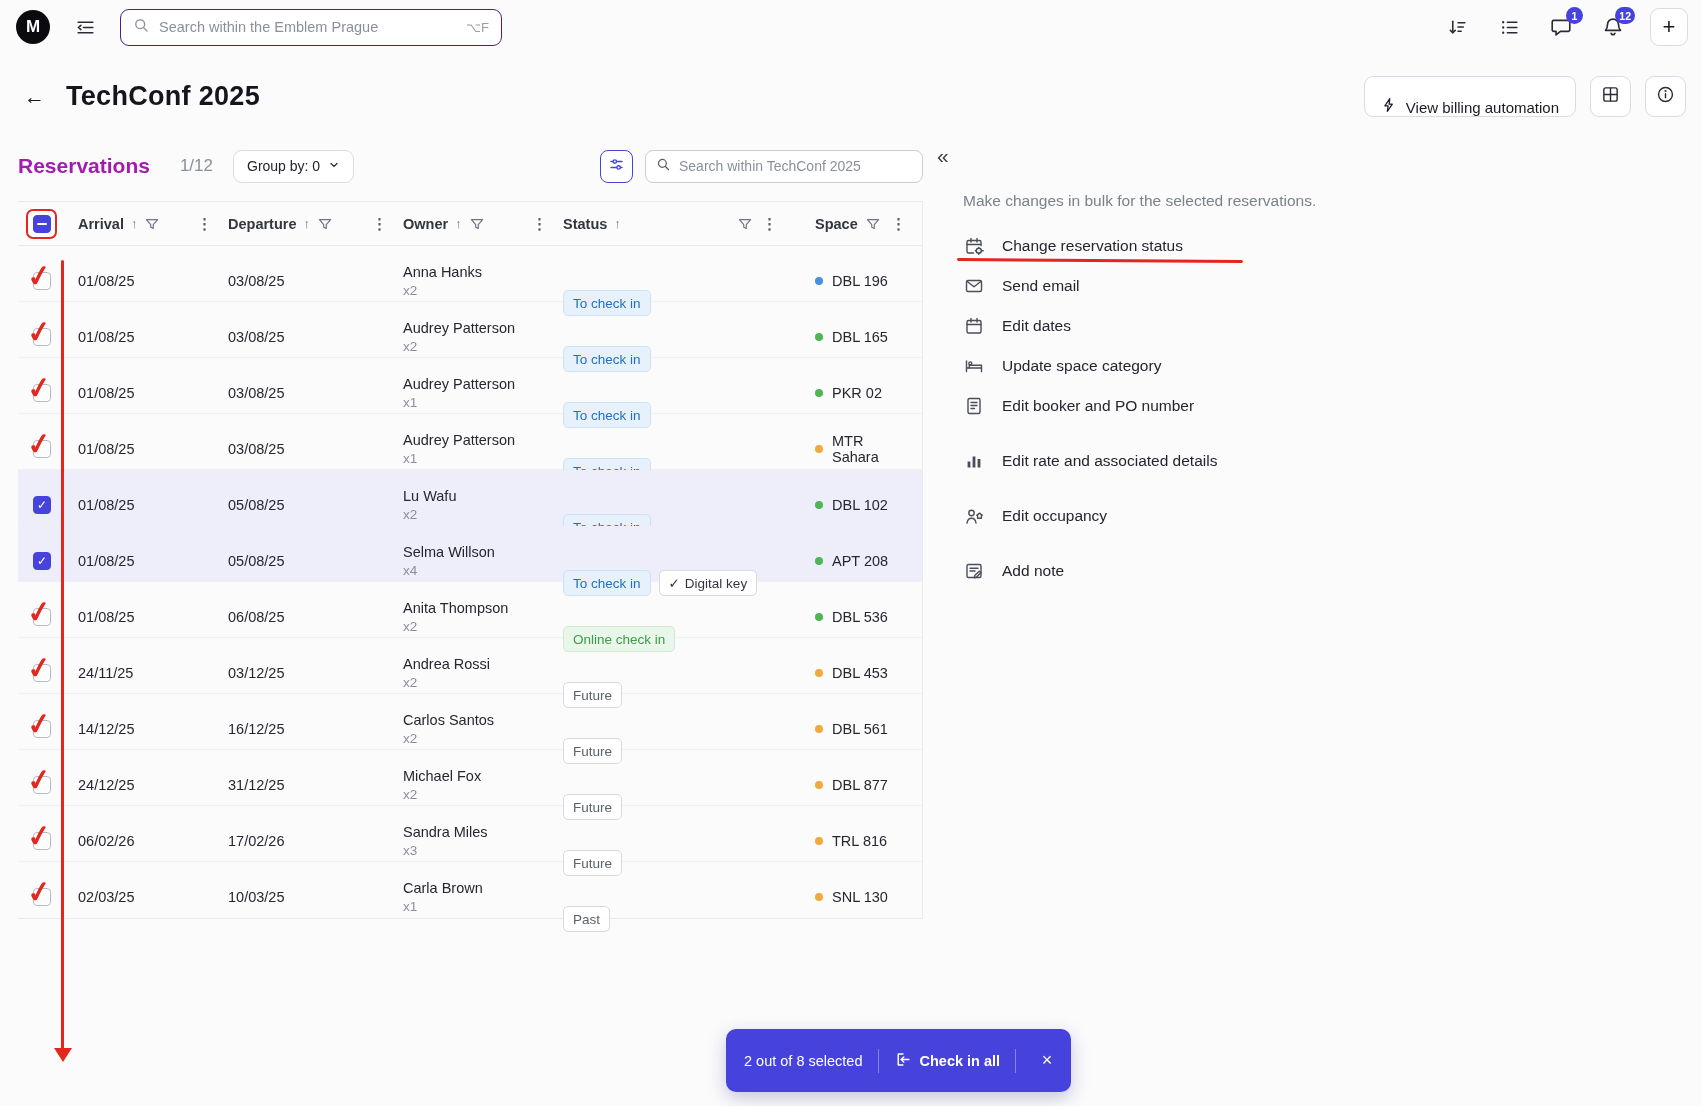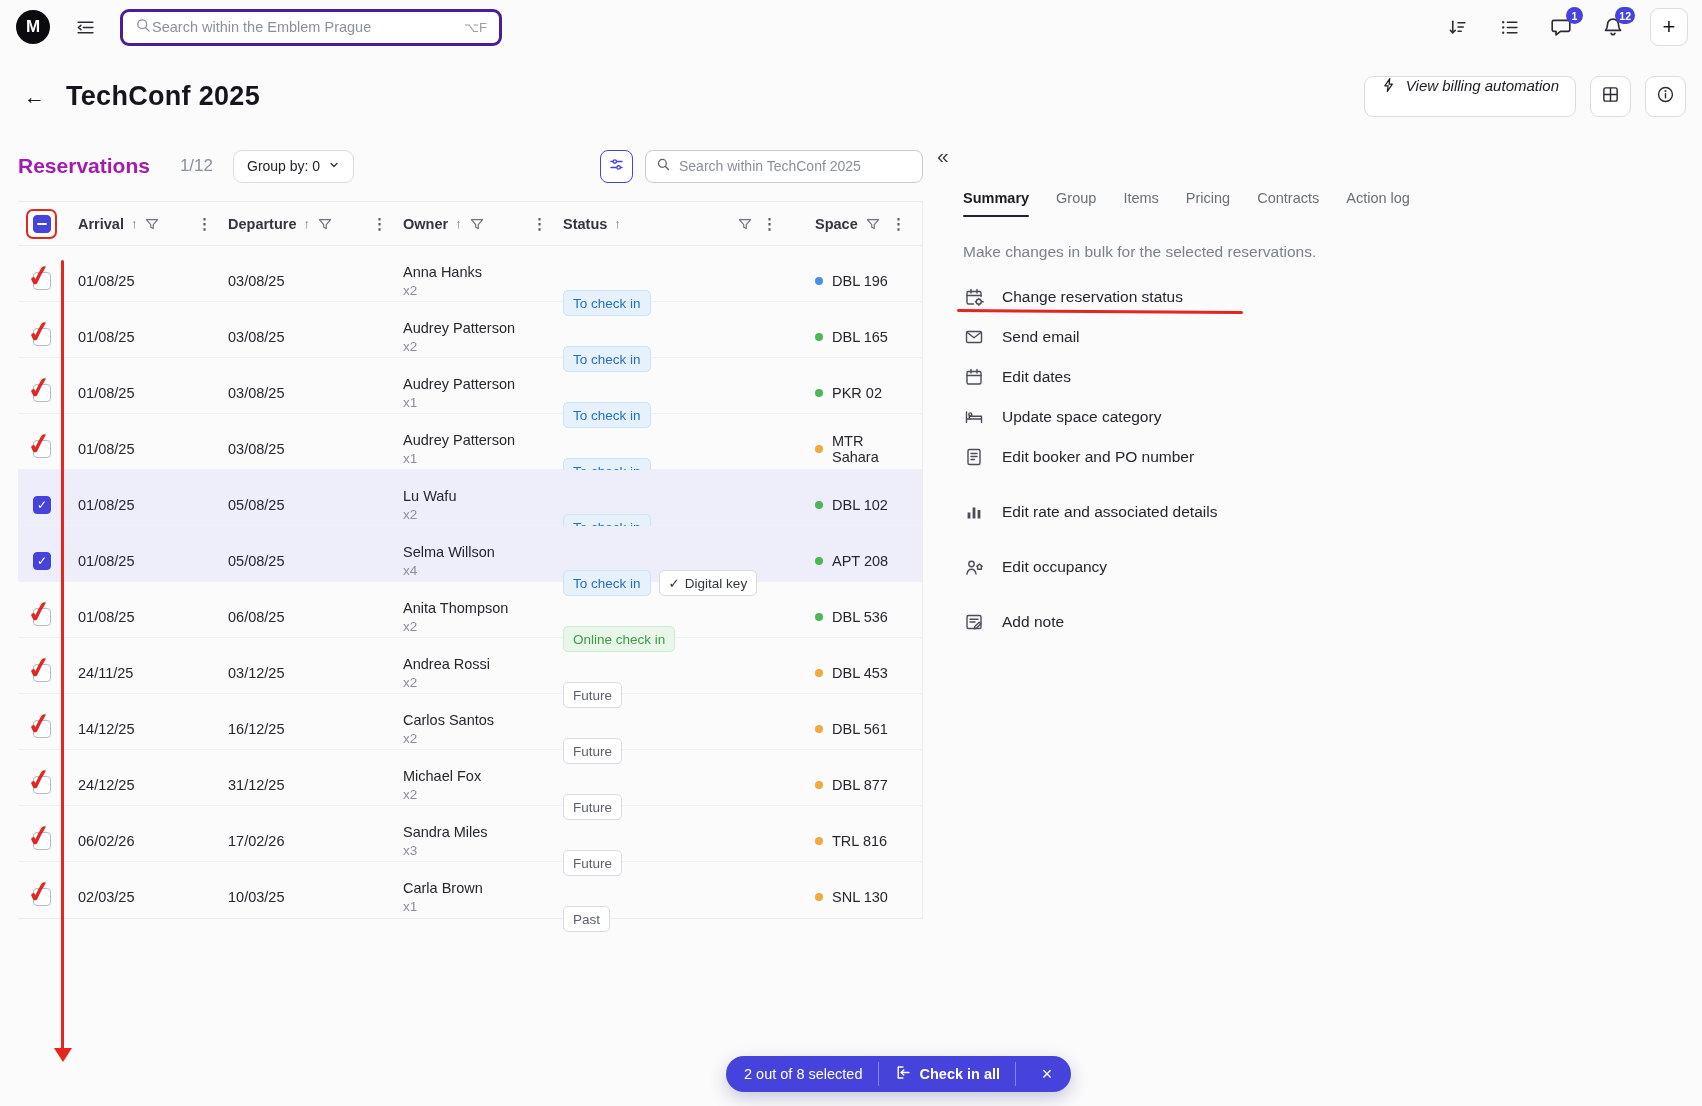--- a/index.html
+++ b/index.html
@@ -5,34 +5,34 @@
   * { margin:0; padding:0; box-sizing:border-box; }
   html,body { background:#FBFBFC; }
   body { font-family:"Liberation Sans", sans-serif; color:#22222E; }
   .app { position:relative; width:1702px; height:1106px; overflow:hidden; background:#FBFBFC; }
 
   
   .topbar { display:flex; align-items:center; height:54px; padding:0 14px 0 16px; gap:20px; }
   .logo { width:34px; height:34px; border-radius:50%; background:#0A0A0F; color:#fff; display:flex; align-items:center; justify-content:center; font-weight:bold; font-size:17px; flex:0 0 auto; }
   .icon-btn { display:flex; align-items:center; justify-content:center; width:30px; height:30px; border-radius:6px; cursor:pointer; color:#2B2B35; position:relative; }
   .icon-btn svg { display:block; }
-  .search-box { display:flex; align-items:center; width:382px; height:37px; background:#fff; border:3px solid #4c1d95; border-radius:9px; padding:0 12px; color:#8A909B; }
+  .search-box { display:flex; align-items:center; gap:9px; width:382px; height:37px; background:#fff; border:1px solid #4c1d95; border-radius:9px; padding:0 12px; color:#8A909B; }
   .search-box input { flex:1; border:none; outline:none; font-size:14.5px; font-family:inherit; color:#33333D; background:transparent; }
   .search-box input::placeholder { color:#8A909B; }
   .shortcut { font-size:13px; color:#9AA0AA; white-space:nowrap; }
   .topbar-right { margin-left:auto; display:flex; align-items:center; gap:22px; }
   .mini-badge { position:absolute; top:-5px; right:-7px; min-width:17px; height:17px; padding:0 4px; background:#4543DC; color:#fff; font-size:10.5px; border-radius:9px; display:flex; align-items:center; justify-content:center; font-weight:bold; }
   .plus-btn { width:38px; height:38px; border:1px solid #D9DCE2; background:#fff; border-radius:9px; display:flex; align-items:center; justify-content:center; font-size:22px; color:#17171F; cursor:pointer; }
 
   
   .page-header { display:flex; align-items:center; padding:22px 16px 10px 24px; }
   .back-btn { font-size:21px; color:#17171F; cursor:pointer; width:28px; }
   .page-title { font-size:27px; font-weight:bold; letter-spacing:.3px; margin-left:14px; color:#15151D; }
   .header-actions { margin-left:auto; display:flex; align-items:center; gap:14px; }
-  .btn-outline { display:flex; align-items:flex-start; gap:9px; height:41px; padding:0 16px; background:#fff; border:1px solid #D9DCE2; border-radius:9px; font-size:15px; color:#1B1B24; cursor:pointer;font-style:italic; }
+  .btn-outline { display:flex; align-items:flex-end; gap:9px; height:41px; padding:0 16px; background:#fff; border:1px solid #D9DCE2; border-radius:9px; font-size:15px; color:#1B1B24; cursor:pointer; }
   .sq-btn { width:41px; height:41px; background:#fff; border:1px solid #D9DCE2; border-radius:9px; display:flex; align-items:center; justify-content:center; cursor:pointer; color:#2B2B35; }
 
   
   .content { display:flex; align-items:flex-start; padding-left:18px; }
   .left-col { width:905px; flex:0 0 auto; }
   .right-col { flex:1; min-width:0; position:relative; }
 
   
   .toolbar { display:flex; align-items:center; height:38px; margin:20px 0 16px 0; gap:12px; }
   .sect-title { font-size:21px; font-weight:bold; color:#a21caf; }
@@ -92,21 +92,21 @@
   .tab.active::after { content:""; position:absolute; left:0; right:0; bottom:0; height:2.5px; background:#23232B; border-radius:2px; }
   .panel-desc { margin-top:26px; font-size:15.5px; color:#7B818B; }
   .panel-actions { margin-top:16px; }
   .action-item { position:relative; display:flex; align-items:center; gap:17px; height:40px; cursor:pointer; }
   .action-item.gap { margin-top:15px; }
   .action-icon { width:22px; display:flex; justify-content:center; color:#4A4E58; }
   .action-icon svg { display:block; }
   .action-label { font-size:15.5px; color:#25252E; }
 
   
-  .bottom-bar { position:absolute; left:726px; bottom:14px; height:36px; background:#4543DC; border-radius:20px; display:flex; align-items:center; padding:0 8px 0 18px; gap:15px; color:#fff; box-shadow:0 6px 18px rgba(40,40,120,.25); }
+  .bottom-bar { position:absolute; left:726px; bottom:14px; height:63px; background:#4543DC; border-radius:10px; display:flex; align-items:center; padding:0 8px 0 18px; gap:15px; color:#fff; box-shadow:0 6px 18px rgba(40,40,120,.25); }
   .bb-text { font-size:14.5px; white-space:nowrap; }
   .bb-div { width:1px; height:24px; background:rgba(255,255,255,.35); }
   .bb-action { display:flex; align-items:center; gap:9px; font-size:14.5px; font-weight:bold; cursor:pointer; white-space:nowrap; }
   .bb-close { width:32px; height:32px; display:flex; align-items:center; justify-content:center; font-size:18px; cursor:pointer; border-radius:6px; }
 </style>
 </head>
 <body>
 
 <div class="app">
 
@@ -468,28 +468,20 @@
             </div>
           </div>
         <span class="ann ann-arrow-line"></span>
         <span class="ann ann-arrow-head"></span>
       </div>
     </div>
 
     <div class="right-col">
       <div class="collapse-btn">«</div>
       <div class="panel-inner">
-        <div class="panel-tabs">
-            <span class="tab active">Summary</span>
-            <span class="tab">Group</span>
-            <span class="tab">Items</span>
-            <span class="tab">Pricing</span>
-            <span class="tab">Contracts</span>
-            <span class="tab">Action log</span>
-          </div>
         <div class="panel-desc">Make changes in bulk for the selected reservations.</div>
         <div class="panel-actions">
             <div class="action-item">
               <span class="action-icon">
                 <svg width="20" height="20" viewBox="0 0 20 20" fill="none" stroke="#4A4E58" stroke-width="1.4" stroke-linecap="round" stroke-linejoin="round">
                   <path d="M17 9.5V6A1.5 1.5 0 0 0 15.5 4.5h-11A1.5 1.5 0 0 0 3 6v9.5A1.5 1.5 0 0 0 4.5 17H9.5"></path>
                   <path d="M3 8.5h14M7 2.5v3.5M13 2.5v3.5"></path>
                   <circle cx="14.8" cy="14.8" r="2.5"></circle>
                   <path d="M14.8 11.4v1M14.8 17.2v1M11.4 14.8h1M18.2 14.8h1"></path>
                 </svg>

